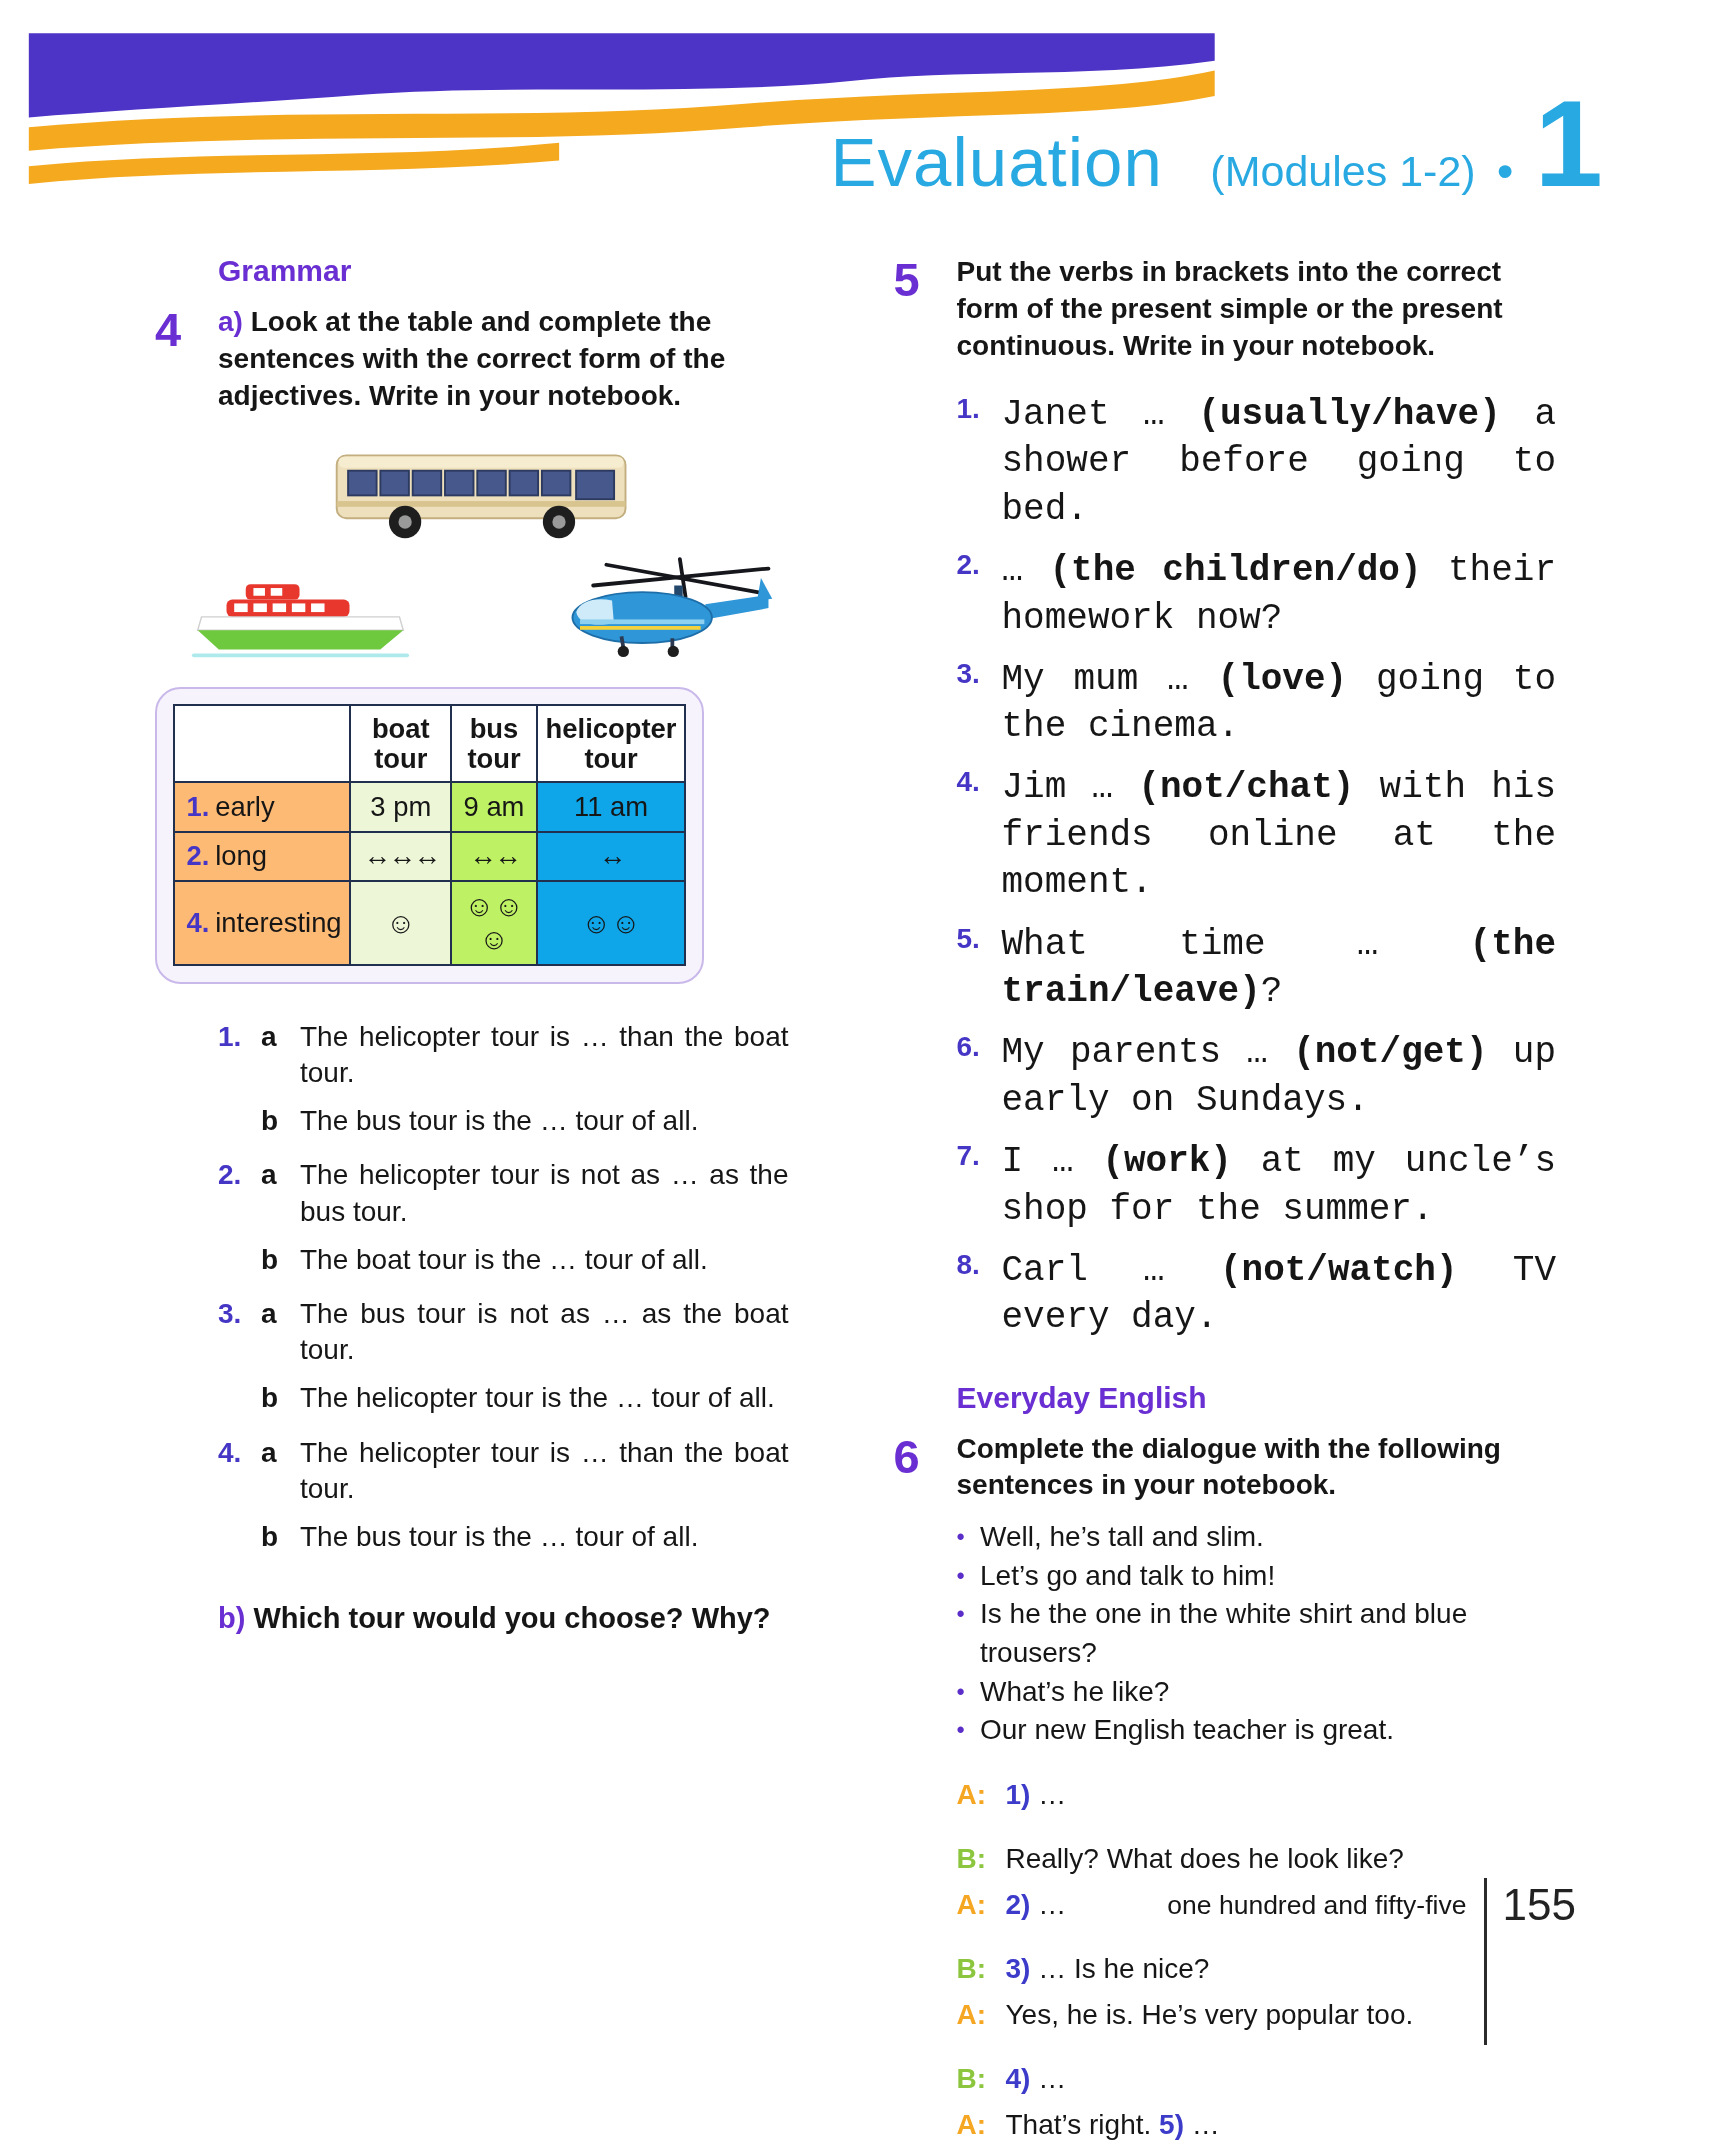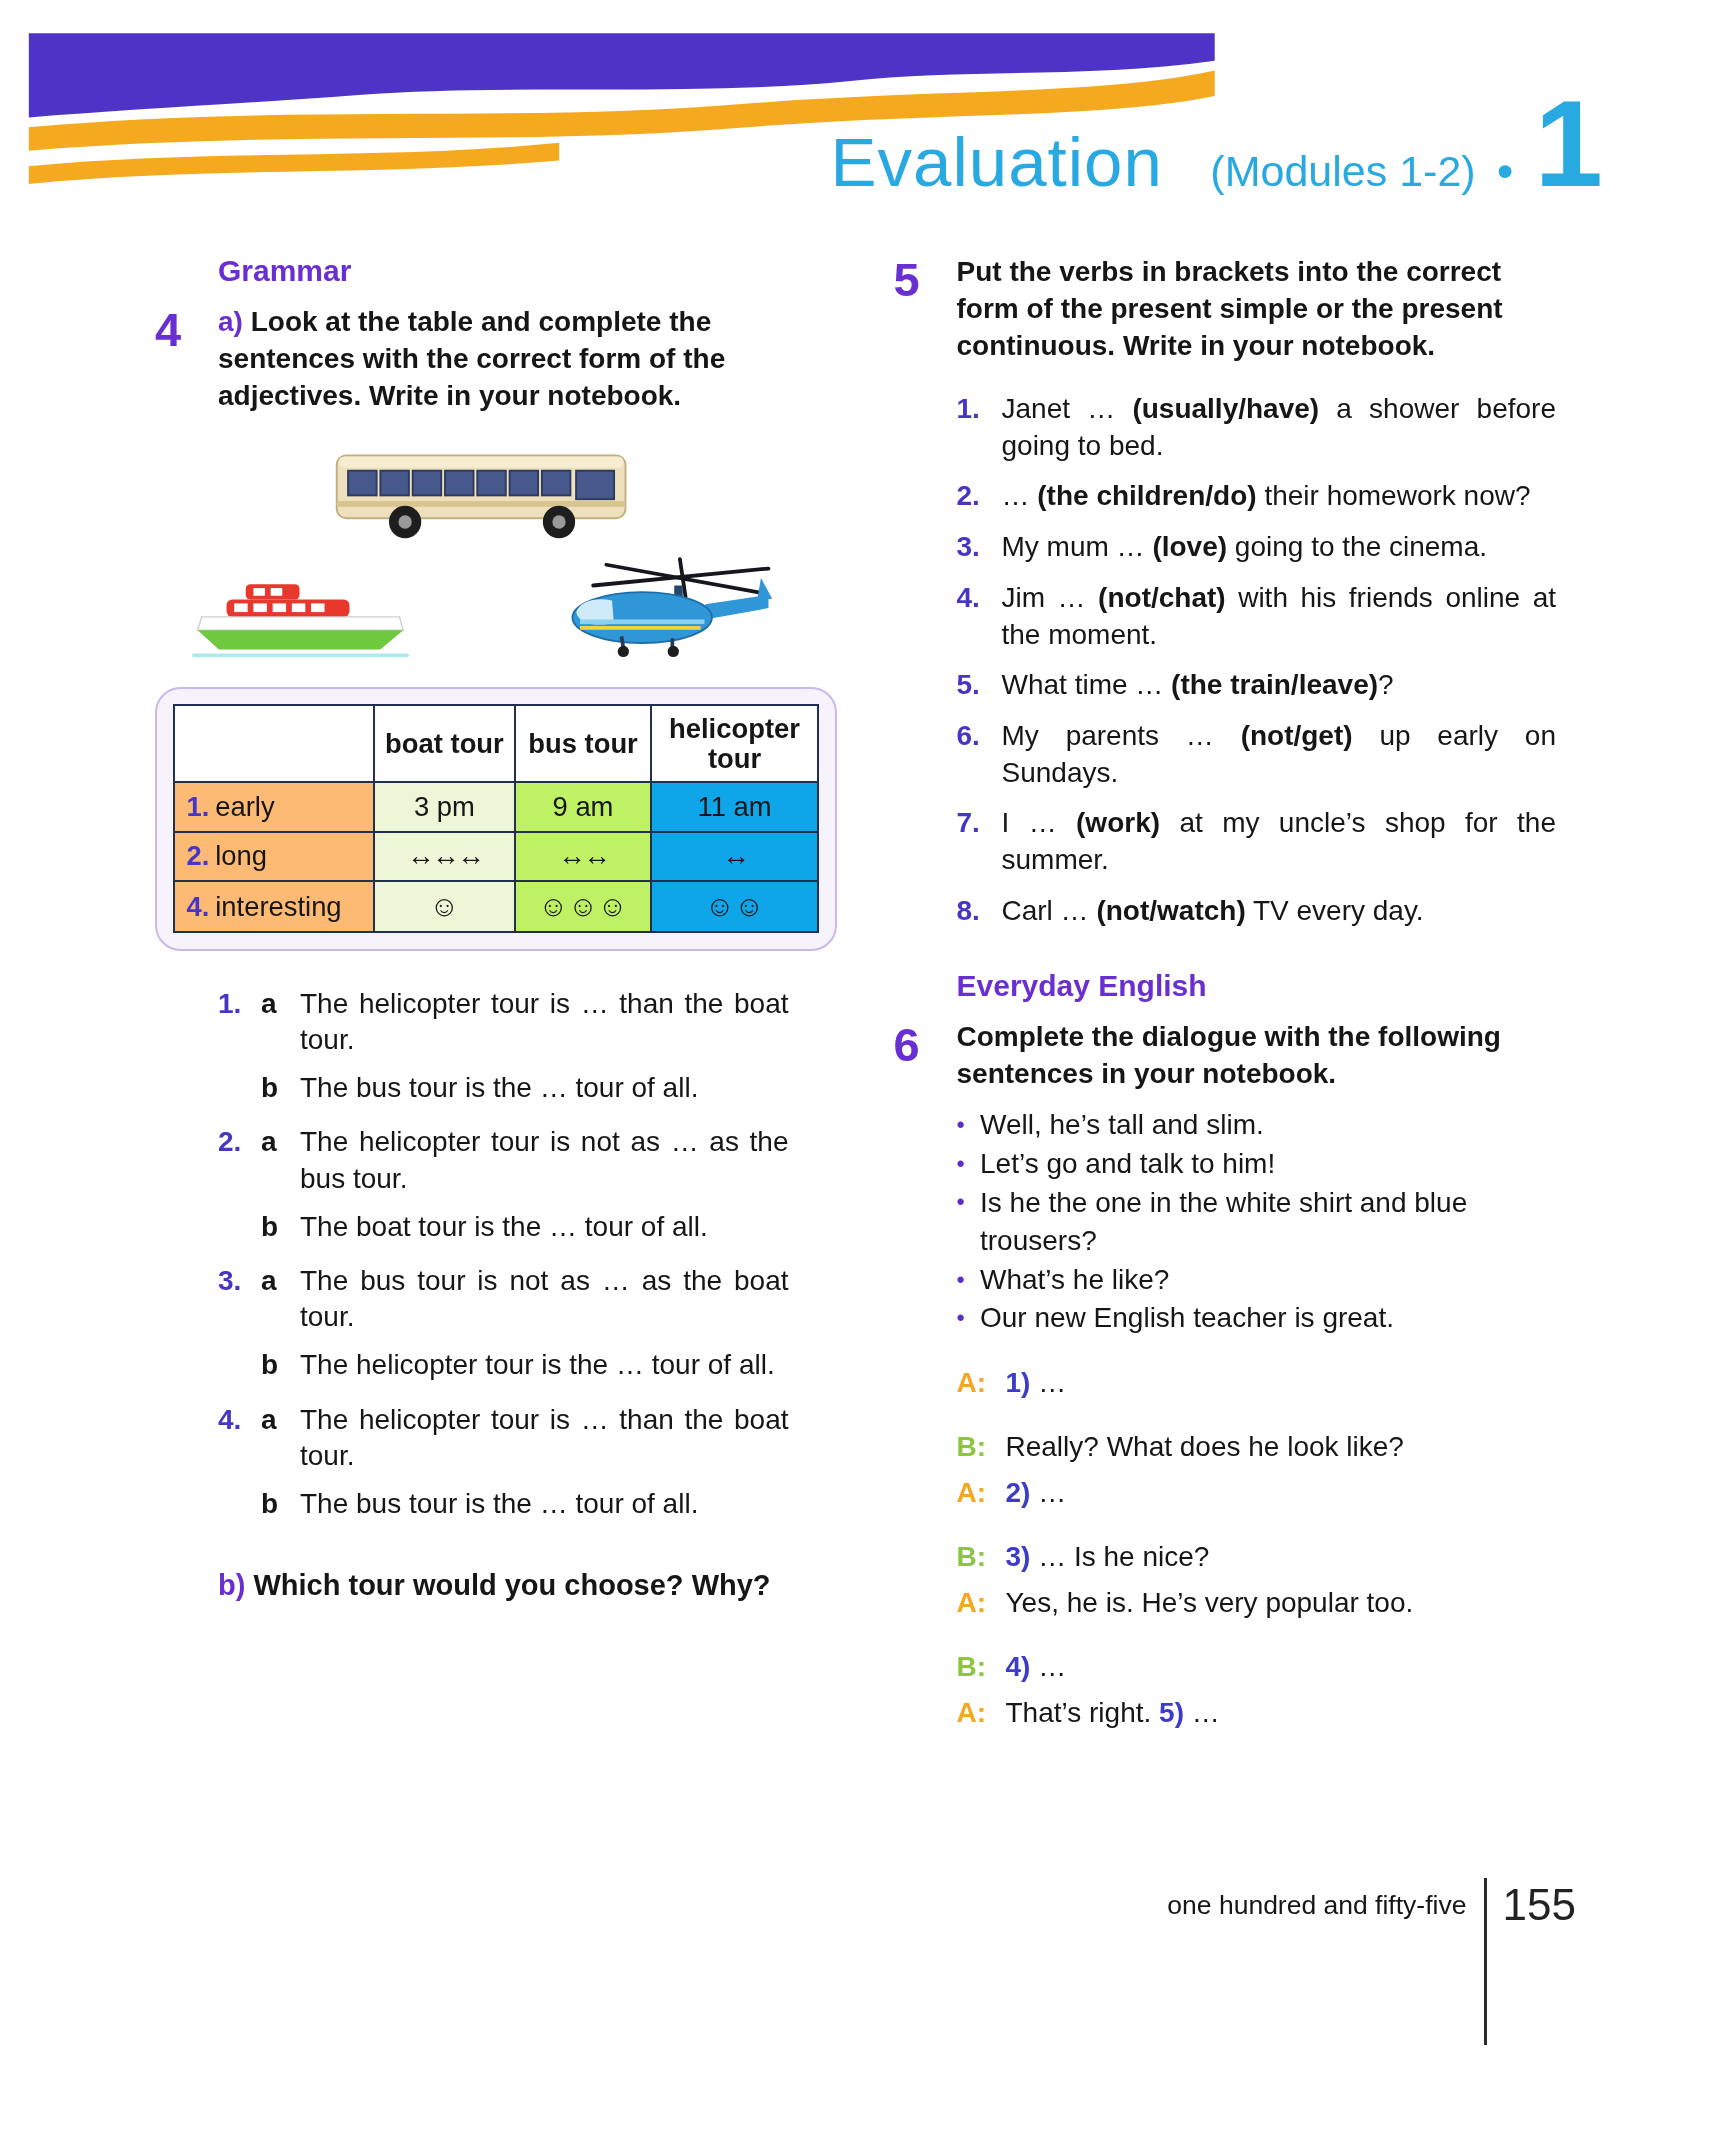--- a/index.html
+++ b/index.html
@@ -33,21 +33,21 @@
   .instruction { font-size:28px; font-weight:bold; line-height:1.32; }
   .label-purple { color:#6a2fd2; }
 
   
   .vehicles { margin:27.4px 0 3.9px 29px; width:598px; }
   .bus-wrap { text-align:center; margin-bottom:7.8px; }
   .row2 { display:flex; justify-content:space-between; align-items:flex-end; padding:0 5.9px; }
 
   
   .table-card {
-    margin:23.5px 0 35px 0; width:682px;
+    margin:23.5px 0 35px 0; width:549px;
     background:#f7f3fc; border:2.9px solid #c9b8ea; border-radius:25.5px; padding:15.7px;
   }
   .tour-table { width:100%; border-collapse:collapse; font-size:27.4px; background:#fff; }
   .tour-table th, .tour-table td {
     border:2.9px solid #22304f; padding:7.8px 7.8px; text-align:center; vertical-align:middle;
   }
   .tour-table th { font-weight:bold; line-height:1.08; background:#fff; }
   td.rowlabel { text-align:left; background:#fdba74; padding-left:11.8px; white-space:nowrap;margin-top:47px; }
   .rownum { font-weight:bold; color:#4636c6; margin-right:5.9px; }
   td.c-boat { background:#edf6d7; }
@@ -63,21 +63,21 @@
   .qrow { display:grid; grid-template-columns:39px 1fr; margin-bottom:11.8px; }
   .qletter { font-weight:bold; font-size:28px; padding-top:2px; }
   .qtext { font-size:28px; line-height:1.3; text-align:justify; }
 
   .part-b { margin:35px 0 0 63px; font-size:29px; font-weight:bold; }
 
   
   .vitems { margin:25.5px 0 0 63px; }
   .vitem { display:grid; grid-template-columns:45px 1fr; margin-bottom:13.7px; }
   .vnum { font-weight:bold; color:#4636c6; font-size:28px; padding-top:2px; }
-  .vtext { font-size:28px; line-height:1.32; text-align:justify; }
+  .vtext { font-size:36px; line-height:1.32; text-align:justify;font-family:Liberation Mono, monospace; }
   .verb { font-weight:bold; }
 
   
   .everyday { margin-top:39px; }
   .options { margin:13.7px 25.5px 27.4px 63px; list-style:none; }
   .options li { display:grid; grid-template-columns:23.5px 1fr; font-size:28px; line-height:1.38; }
   .dot { color:#5b2ec9; font-size:23.5px; padding-top:2.9px; }
 
   .dialogue { margin:5.9px 0 0 63px; font-size:28px; }
   .dline { display:grid; grid-template-columns:49px 1fr; margin-bottom:9.8px; line-height:1.3; }

